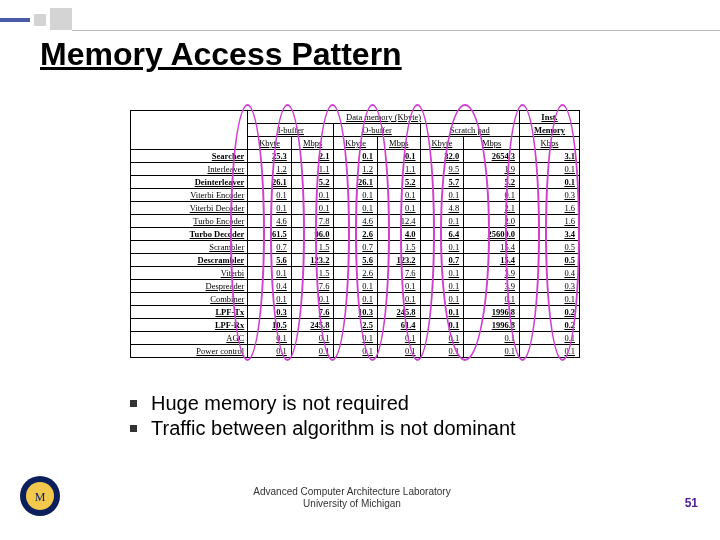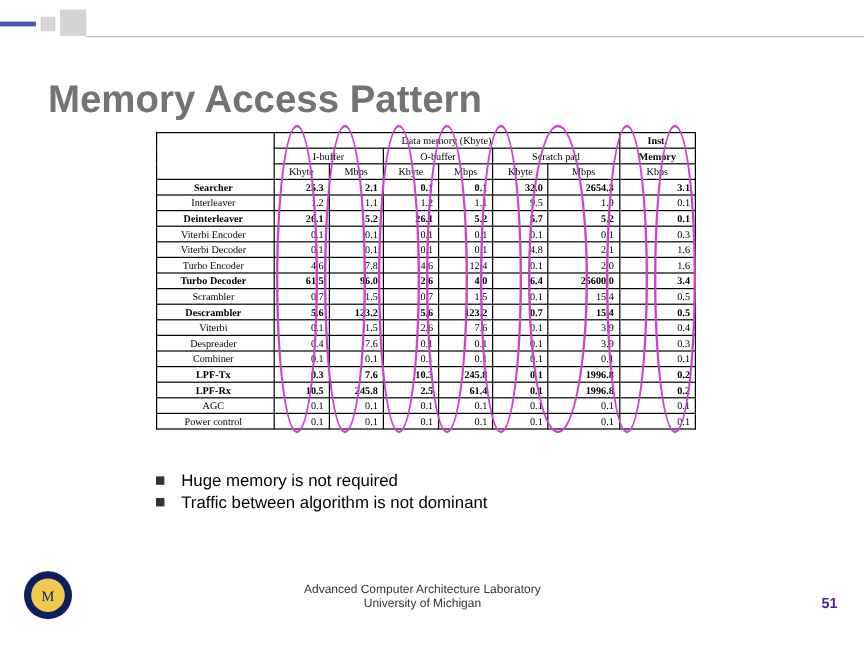--- a/index.html
+++ b/index.html
@@ -3,39 +3,39 @@
 <meta charset="utf-8">
 <style>
   * { margin: 0; padding: 0; box-sizing: border-box; }
   body { width: 720px; height: 540px; background: #fff; font-family: Arial, sans-serif; position: relative; overflow: hidden; }
   .accent-bar { position: absolute; top: 18px; left: 0; height: 4px; background: #4a5ba8; }
   .accent-bar.a1 { width: 30px; }
   .accent-sq { position: absolute; background: #d4d4d4; }
   .accent-sq.s1 { top: 14px; left: 34px; width: 12px; height: 12px; }
   .accent-sq.s2 { top: 8px; left: 50px; width: 22px; height: 22px; }
   .accent-line { position: absolute; top: 30px; left: 72px; right: 0; height: 1px; background: #bbb; }
-  .title { position: absolute; top: 64px; left: 40px; font-size: 32px; font-weight: bold; color: #737373; font-family: Arial, sans-serif; }
+  .title { position: absolute; top: 36px; left: 40px; font-size: 32px; font-weight: bold; color: #000000; font-family: Arial, sans-serif; text-decoration: underline; }
   .table-wrap { position: absolute; top: 110px; left: 130px; width: 450px; }
-  table { border-collapse: collapse; font-family: "Times New Roman", serif; font-size: 8.5px; width: 100%; }
+  table { border-collapse: collapse; font-family: "Times New Roman", serif; font-size: 8.5px; width: 100%; text-decoration: underline; }
   th, td { border: 1px solid #000; padding: 1px 3px; text-align: center; }
   th { font-weight: normal; }
-  td.lbl { text-align: center; padding-left: 0; }
+  td.lbl { text-align: right; padding-left: 16px; }
   td.num { text-align: right; padding-right: 4px; }
   .bold { font-weight: bold; margin-left: 16px; }
   .ellipses { position: absolute; top: 110px; left: 130px; width: 450px; height: 245px; pointer-events: none; }
   .ellipse { position: absolute; border: 2px solid #d040d0; border-radius: 50%; top: -6px; bottom: -6px; }
   .e1 { left: 100px; width: 35px; }
   .e2 { left: 140px; width: 35px; }
   .e3 { left: 185px; width: 35px; }
   .e4 { left: 225px; width: 35px; }
   .e5 { left: 270px; width: 35px; }
   .e6 { left: 310px; width: 50px; }
   .e7 { left: 375px; width: 35px; }
   .e8 { left: 415px; width: 35px; }
-  .bullets { position: absolute; top: 392px; left: 130px; font-size: 14px; }
+  .bullets { position: absolute; top: 392px; left: 130px; font-size: 20px; }
   .bullets li { list-style: none; margin-bottom: 2px; display: flex; align-items: center; }
   .bullets li::before { content: ""; display: inline-block; width: 7px; height: 7px; background: #333; margin-right: 14px; }
   .footer { position: absolute; bottom: 30px; left: 0; right: 16px; text-align: center; font-size: 10px; color: #333; line-height: 1.2; }
   .logo { position: absolute; bottom: 22px; left: 18px; width: 44px; height: 44px; }
   .pagenum { position: absolute; bottom: 30px; right: 22px; font-size: 12px; font-weight: bold; color: #4c1d95; }
 </style>
 </head>
 <body>
 
 <div class="accent-bar a1"></div>

